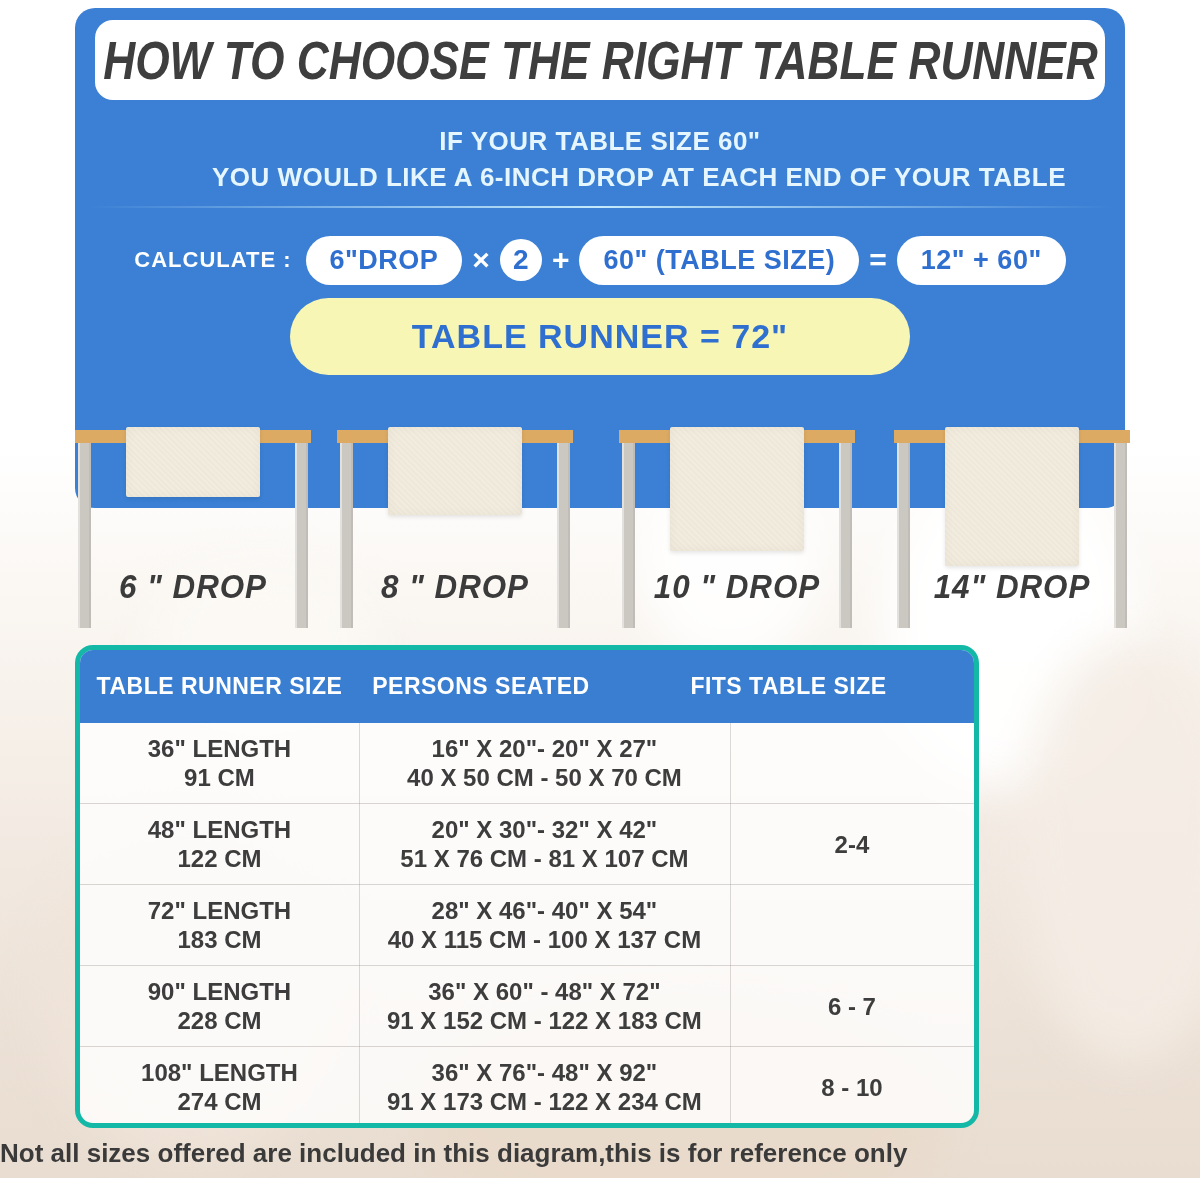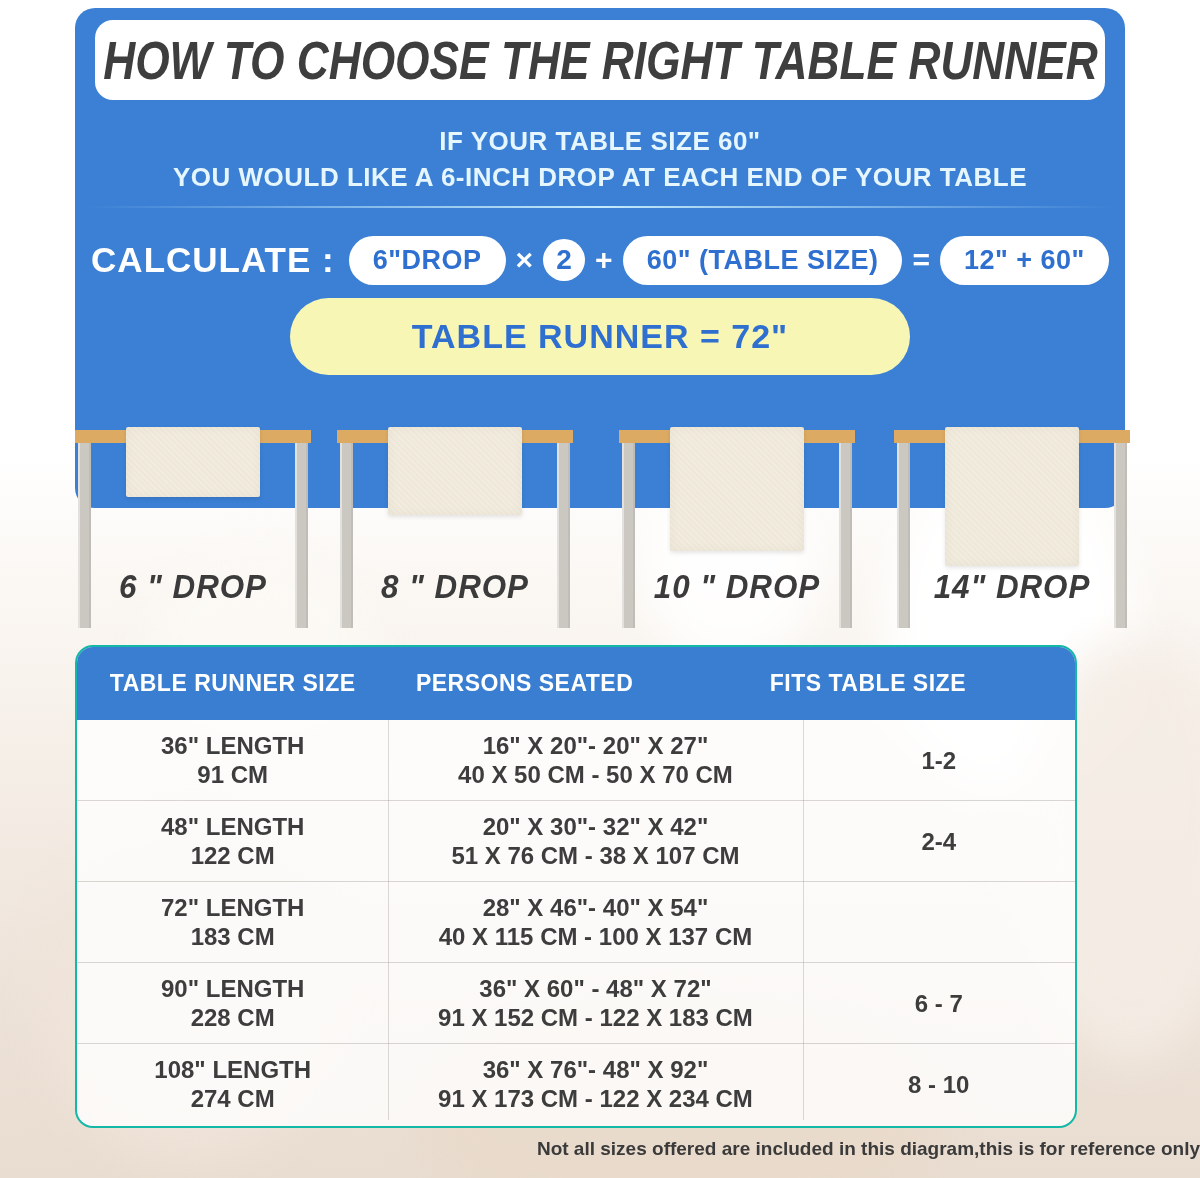--- a/index.html
+++ b/index.html
@@ -22,26 +22,26 @@
   
   .panel{position:absolute;left:75px;top:8px;width:1050px;height:500px;z-index:2;
     background:#3b80d5;border-radius:20px;}
   .title-band{position:absolute;left:20px;top:12px;right:20px;height:80px;background:#ffffff;
     border-radius:18px;display:flex;align-items:center;justify-content:center;overflow:hidden;}
   .title-text{font-size:54px;font-weight:bold;font-style:italic;color:#3e3e3e;
     white-space:nowrap;letter-spacing:0px;transform:scaleX(0.82);}
   .intro{position:absolute;left:0;width:100%;text-align:center;color:#e6f6fe;
     font-weight:bold;font-size:26px;letter-spacing:0.5px;}
   .intro.l1{top:118px;}
-  .intro.l2{top:154px;}
+  .intro.l2{top:154px;margin-left:39px;}
   .hr-glow{position:absolute;left:12px;right:12px;top:198px;height:2px;
     background:linear-gradient(90deg,rgba(255,255,255,0) 0%,rgba(210,245,255,0.9) 50%,rgba(255,255,255,0) 100%);}
   .calc-row{position:absolute;left:0;top:222px;width:100%;height:60px;
     display:flex;align-items:center;justify-content:center;gap:10px;}
-  .calc-label{color:#ffffff;font-weight:bold;font-size:35px;letter-spacing:1px;margin-right:4px;}
+  .calc-label{color:#ffffff;font-weight:bold;font-size:22px;letter-spacing:1px;margin-right:4px;}
   .pill{background:#ffffff;border-radius:30px;padding:9px 24px;color:#2e6fd0;
     font-weight:bold;font-size:27px;white-space:nowrap;letter-spacing:0.5px;}
   .op{color:#ffffff;font-weight:bold;font-size:30px;}
   .circle{width:42px;height:42px;border-radius:50%;background:#ffffff;color:#2e6fd0;
     font-weight:bold;font-size:28px;display:flex;align-items:center;justify-content:center;}
   .result-pill{position:absolute;left:215px;top:290px;width:620px;height:77px;background:#f8f6b5;
     border-radius:45px;display:flex;align-items:center;justify-content:center;
     color:#2e6fd0;font-weight:bold;font-size:34px;letter-spacing:1px;}
 
   
@@ -55,36 +55,36 @@
     background:#f2ecdf;border-radius:2px;
     background-image:repeating-linear-gradient(45deg,rgba(120,100,70,0.03) 0 2px,rgba(255,255,255,0) 2px 4px);
     box-shadow:0 2px 4px rgba(0,0,0,0.10), inset 0 0 12px rgba(0,0,0,0.04);}
   .fig.f1 .runner{height:70px;} .fig.f2 .runner{height:88px;}
   .fig.f3 .runner{height:124px;} .fig.f4 .runner{height:139px;}
   .drop-label{position:absolute;left:0;width:100%;top:138px;text-align:center;
     font-weight:bold;font-style:italic;font-size:33px;color:#3b3b3b;letter-spacing:1px;
     transform:scaleX(0.95);}
 
   
-  .size-table{position:absolute;left:75px;top:645px;width:1002px;height:483px;z-index:2;
-    border:2px solid #14b8a6;border-radius:18px;overflow:hidden;box-sizing:border-box;
+  .size-table{position:absolute;left:75px;top:645px;width:904px;height:483px;z-index:2;
+    border:5px solid #14b8a6;border-radius:18px;overflow:hidden;box-sizing:border-box;
     background:rgba(255,255,255,0.80);}
   .st-header{display:flex;height:73px;background:#3a7ed2;align-items:center;}
   .st-header .hc{color:#ffffff;font-weight:bold;font-size:23px;letter-spacing:0.5px;text-align:center;}
   .c1{width:31.2%;} .c2{width:41.5%;} .c3{width:27.3%;}
   .st-body{position:relative;height:400px;}
   .st-row{display:flex;height:80px;align-items:center;}
   .st-row + .st-row{border-top:1px solid rgba(150,140,134,0.35);}
   .st-row .cell{text-align:center;color:#3d3d3d;font-weight:bold;font-size:24px;line-height:29px;}
   .vline{position:absolute;top:0;bottom:0;width:1px;background:rgba(150,140,134,0.32);}
   .vline.v1{left:31.2%;} .vline.v2{left:72.7%;}
 
   
-  .footer-note{position:absolute;left:0;top:1138px;width:100%;text-align:right;z-index:2;
-    font-weight:bold;font-size:19px;color:#3a3a3a;}
+  .footer-note{position:absolute;left:0;top:1138px;width:100%;text-align:left;z-index:2;
+    font-weight:bold;font-size:26px;color:#3a3a3a;}
 </style>
 </head>
 <body>
 
 <div class="bg-photo">
   <div class="blob b1"></div>
   <div class="blob b2"></div>
   <div class="blob b3"></div>
   <div class="blob b4"></div>
   <div class="blob b5"></div>
@@ -154,31 +154,30 @@
 
     <div class="st-row">
       <div class="cell c1">
         <div>36" LENGTH</div>
         <div>91 CM</div>
       </div>
       <div class="cell c2">
         <div>16" X 20"- 20" X 27"</div>
         <div>40 X 50 CM - 50 X 70 CM</div>
       </div>
-      <div class="cell c3">1-2</div>
     </div>
 
     <div class="st-row">
       <div class="cell c1">
         <div>48" LENGTH</div>
         <div>122 CM</div>
       </div>
       <div class="cell c2">
         <div>20" X 30"- 32" X 42"</div>
-        <div>51 X 76 CM - 38 X 107 CM</div>
+        <div>51 X 76 CM - 81 X 107 CM</div>
       </div>
       <div class="cell c3">2-4</div>
     </div>
 
     <div class="st-row">
       <div class="cell c1">
         <div>72" LENGTH</div>
         <div>183 CM</div>
       </div>
       <div class="cell c2">

